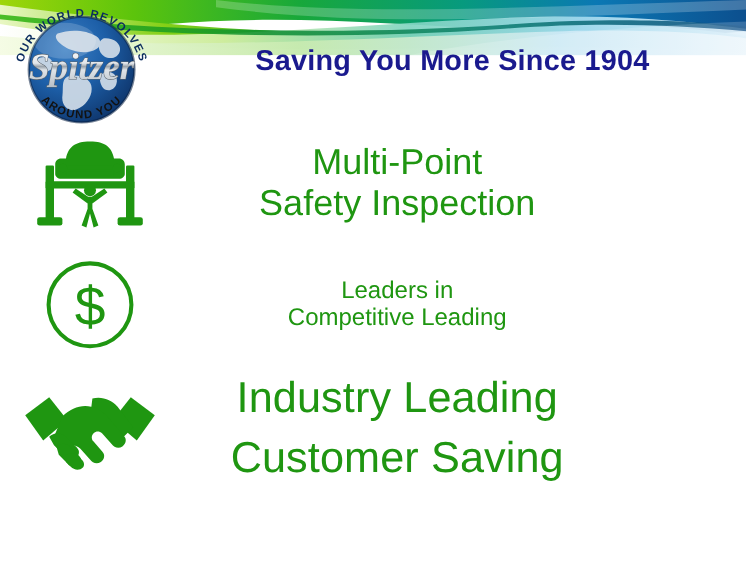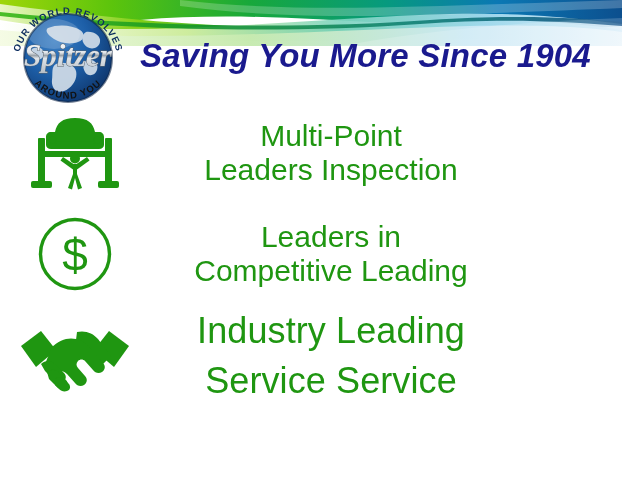--- a/index.html
+++ b/index.html
@@ -42,23 +42,23 @@
     height: 112px;
   }
   #logo svg { display:block; width:128px; height:112px; }
 
   
   #slide-title {
     position: absolute;
     left: 140px;
     top: 37px;
     width: 474px;
-    font-size: 33px;
+    text-align: center;
+    font-size: 24px;
     font-weight: bold;
-    font-style: italic;
     color: #1a1a8e;
     letter-spacing: 0.2px;
     white-space: nowrap;
   }
 
   
   #features {
     position: absolute;
     left: 0;
     top: 104px;
@@ -85,21 +85,21 @@
     line-height: 1.14;
     padding-right: 110px;
   }
   .feature-text .line { display: block; white-space: nowrap; }
 
   
   #row-inspection { height: 98px; }
   #row-inspection .feature-text { font-size: 30px; }
 
   #row-pricing { height: 104px; }
-  #row-pricing .feature-text { font-size: 30px; }
+  #row-pricing .feature-text { font-size: 20px; }
 
   #row-service { height: 100px; }
   #row-service .feature-text {
     font-size: 36px;
     line-height: 1.40;
     letter-spacing: 0.1px;
   }
 </style>
 </head>
 <body>
@@ -232,21 +232,21 @@
           <rect x="69" y="71" width="21" height="7" rx="2"></rect>
 
           <circle cx="46" cy="48.5" r="5"></circle>
           <path d="M44,54 L48,54 L48,64 L53,78 L49,79.5 L46,68 L43,79.5 L39,78 L44,64 Z"></path>
           <path d="M46,55 L34,47 L31.5,50.5 L44,59.5 Z"></path>
           <path d="M46,55 L58,47 L60.5,50.5 L48,59.5 Z"></path>
         </svg>
       </div>
       <div class="feature-text">
         <span class="line">Multi-Point</span>
-        <span class="line">Leaders Inspection</span>
+        <span class="line">Safety Inspection</span>
       </div>
     </div>
 
     <div class="feature-row" id="row-pricing">
       <div class="feature-icon">
         <svg width="78" height="78" viewBox="0 0 78 78">
           <circle cx="39" cy="39" r="34.5" fill="none" stroke="#1f9611" stroke-width="3.4"></circle>
           <text x="39" y="56" text-anchor="middle" font-family="'Liberation Sans', sans-serif" font-size="46" fill="#1f9611">$</text>
         </svg>
       </div>
@@ -272,18 +272,18 @@
 
           <path d="M22,44 C26,40 32,40 36,44 L45,53 C48,56 47,60 44,62 C41,64 37,63 35,60 L26,51 Z"></path>
           <path d="M28,52 C32,49 37,49 40,53 L47,60 C50,63 49,67 46,68.5 C43,70 39,69 37,66 L30,59 Z"></path>
           <path d="M36,59 C39,57 43,57 46,60 L50,64 C52,67 51,70 48,71 C45,72 42,71 40,69 L36,65 Z"></path>
 
           <path d="M53,26 C58,24 63,26 66,30 L61,34 C58,30 55,28 51,29 Z" fill="#ffffff" opacity="0.0"></path>
         </svg>
       </div>
       <div class="feature-text">
         <span class="line">Industry Leading</span>
-        <span class="line">Service Service</span>
+        <span class="line">Customer Saving</span>
       </div>
     </div>
 
   </div>
 </div>
 
 </body></html>

